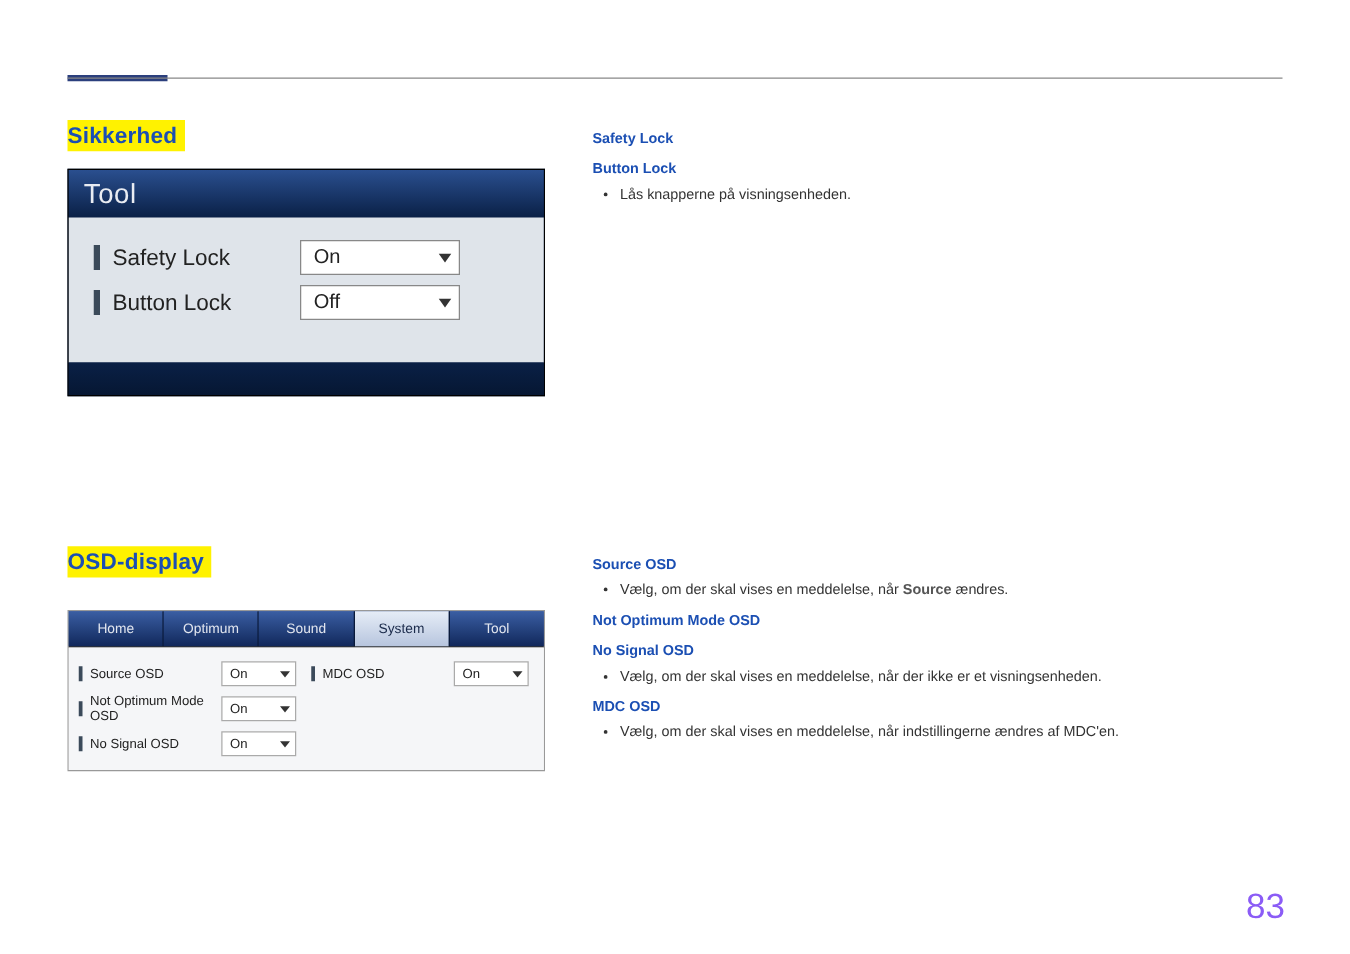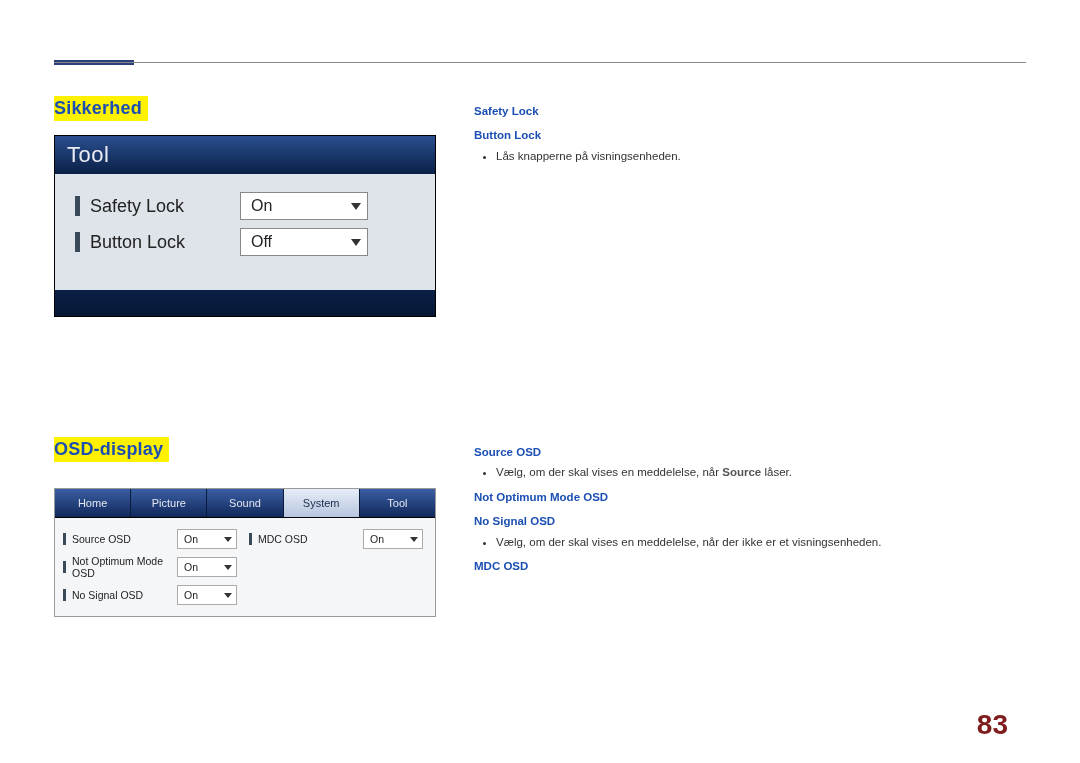--- a/index.html
+++ b/index.html
@@ -215,24 +215,24 @@
   .mini-select .tri {
     width: 0; height: 0;
     border-left: 4px solid transparent;
     border-right: 4px solid transparent;
     border-top: 5px solid #333;
   }
 
   .page-num {
     position: absolute;
     bottom: 22px;
-    right: 72px;
+    right: 52px;
     font-size: 28px;
-    color: #7f1d1d;
-    font-weight: 700;
+    color: #8b5cf6;
+    font-weight: 400;
   }
 
   .spacer { height: 120px; }
 </style>
 </head>
 <body>
 
 <div class="accent-bar"></div>
 <div class="header-rule"></div>
 
@@ -278,21 +278,21 @@
 
   <div class="spacer"></div>
 
   <div class="two-col">
     <div class="left-col">
       <div class="section-title">OSD-display</div>
 
       <div class="osd-tabs-wrap">
         <div class="osd-tabs">
           <div class="tab">Home</div>
-          <div class="tab">Picture</div>
+          <div class="tab">Optimum</div>
           <div class="tab">Sound</div>
           <div class="tab active">System</div>
           <div class="tab">Tool</div>
         </div>
         <div class="osd-rows">
           <div class="osd-mini-row">
             <div class="mark"></div>
             <div class="label">Source OSD</div>
             <div class="mini-select">
               <span>On</span>
@@ -326,30 +326,33 @@
           </div>
           <div class="osd-mini-row"></div>
         </div>
       </div>
     </div>
 
     <div class="right-col">
       <div class="subhead">Source OSD</div>
       <ul class="bullets">
         <li>
-          <span>Vælg, om der skal vises en meddelelse, når </span><span class="bold-dark">Source</span><span> låser.</span>
+          <span>Vælg, om der skal vises en meddelelse, når </span><span class="bold-dark">Source</span><span> ændres.</span>
         </li>
       </ul>
 
       <div class="subhead">Not Optimum Mode OSD</div>
 
       <div class="subhead">No Signal OSD</div>
       <ul class="bullets">
         <li>Vælg, om der skal vises en meddelelse, når der ikke er et visningsenheden.</li>
       </ul>
 
       <div class="subhead">MDC OSD</div>
+      <ul class="bullets">
+        <li>Vælg, om der skal vises en meddelelse, når indstillingerne ændres af MDC'en.</li>
+      </ul>
     </div>
   </div>
 
 </div>
 
 <div class="page-num">83</div>
 
 </body></html>

